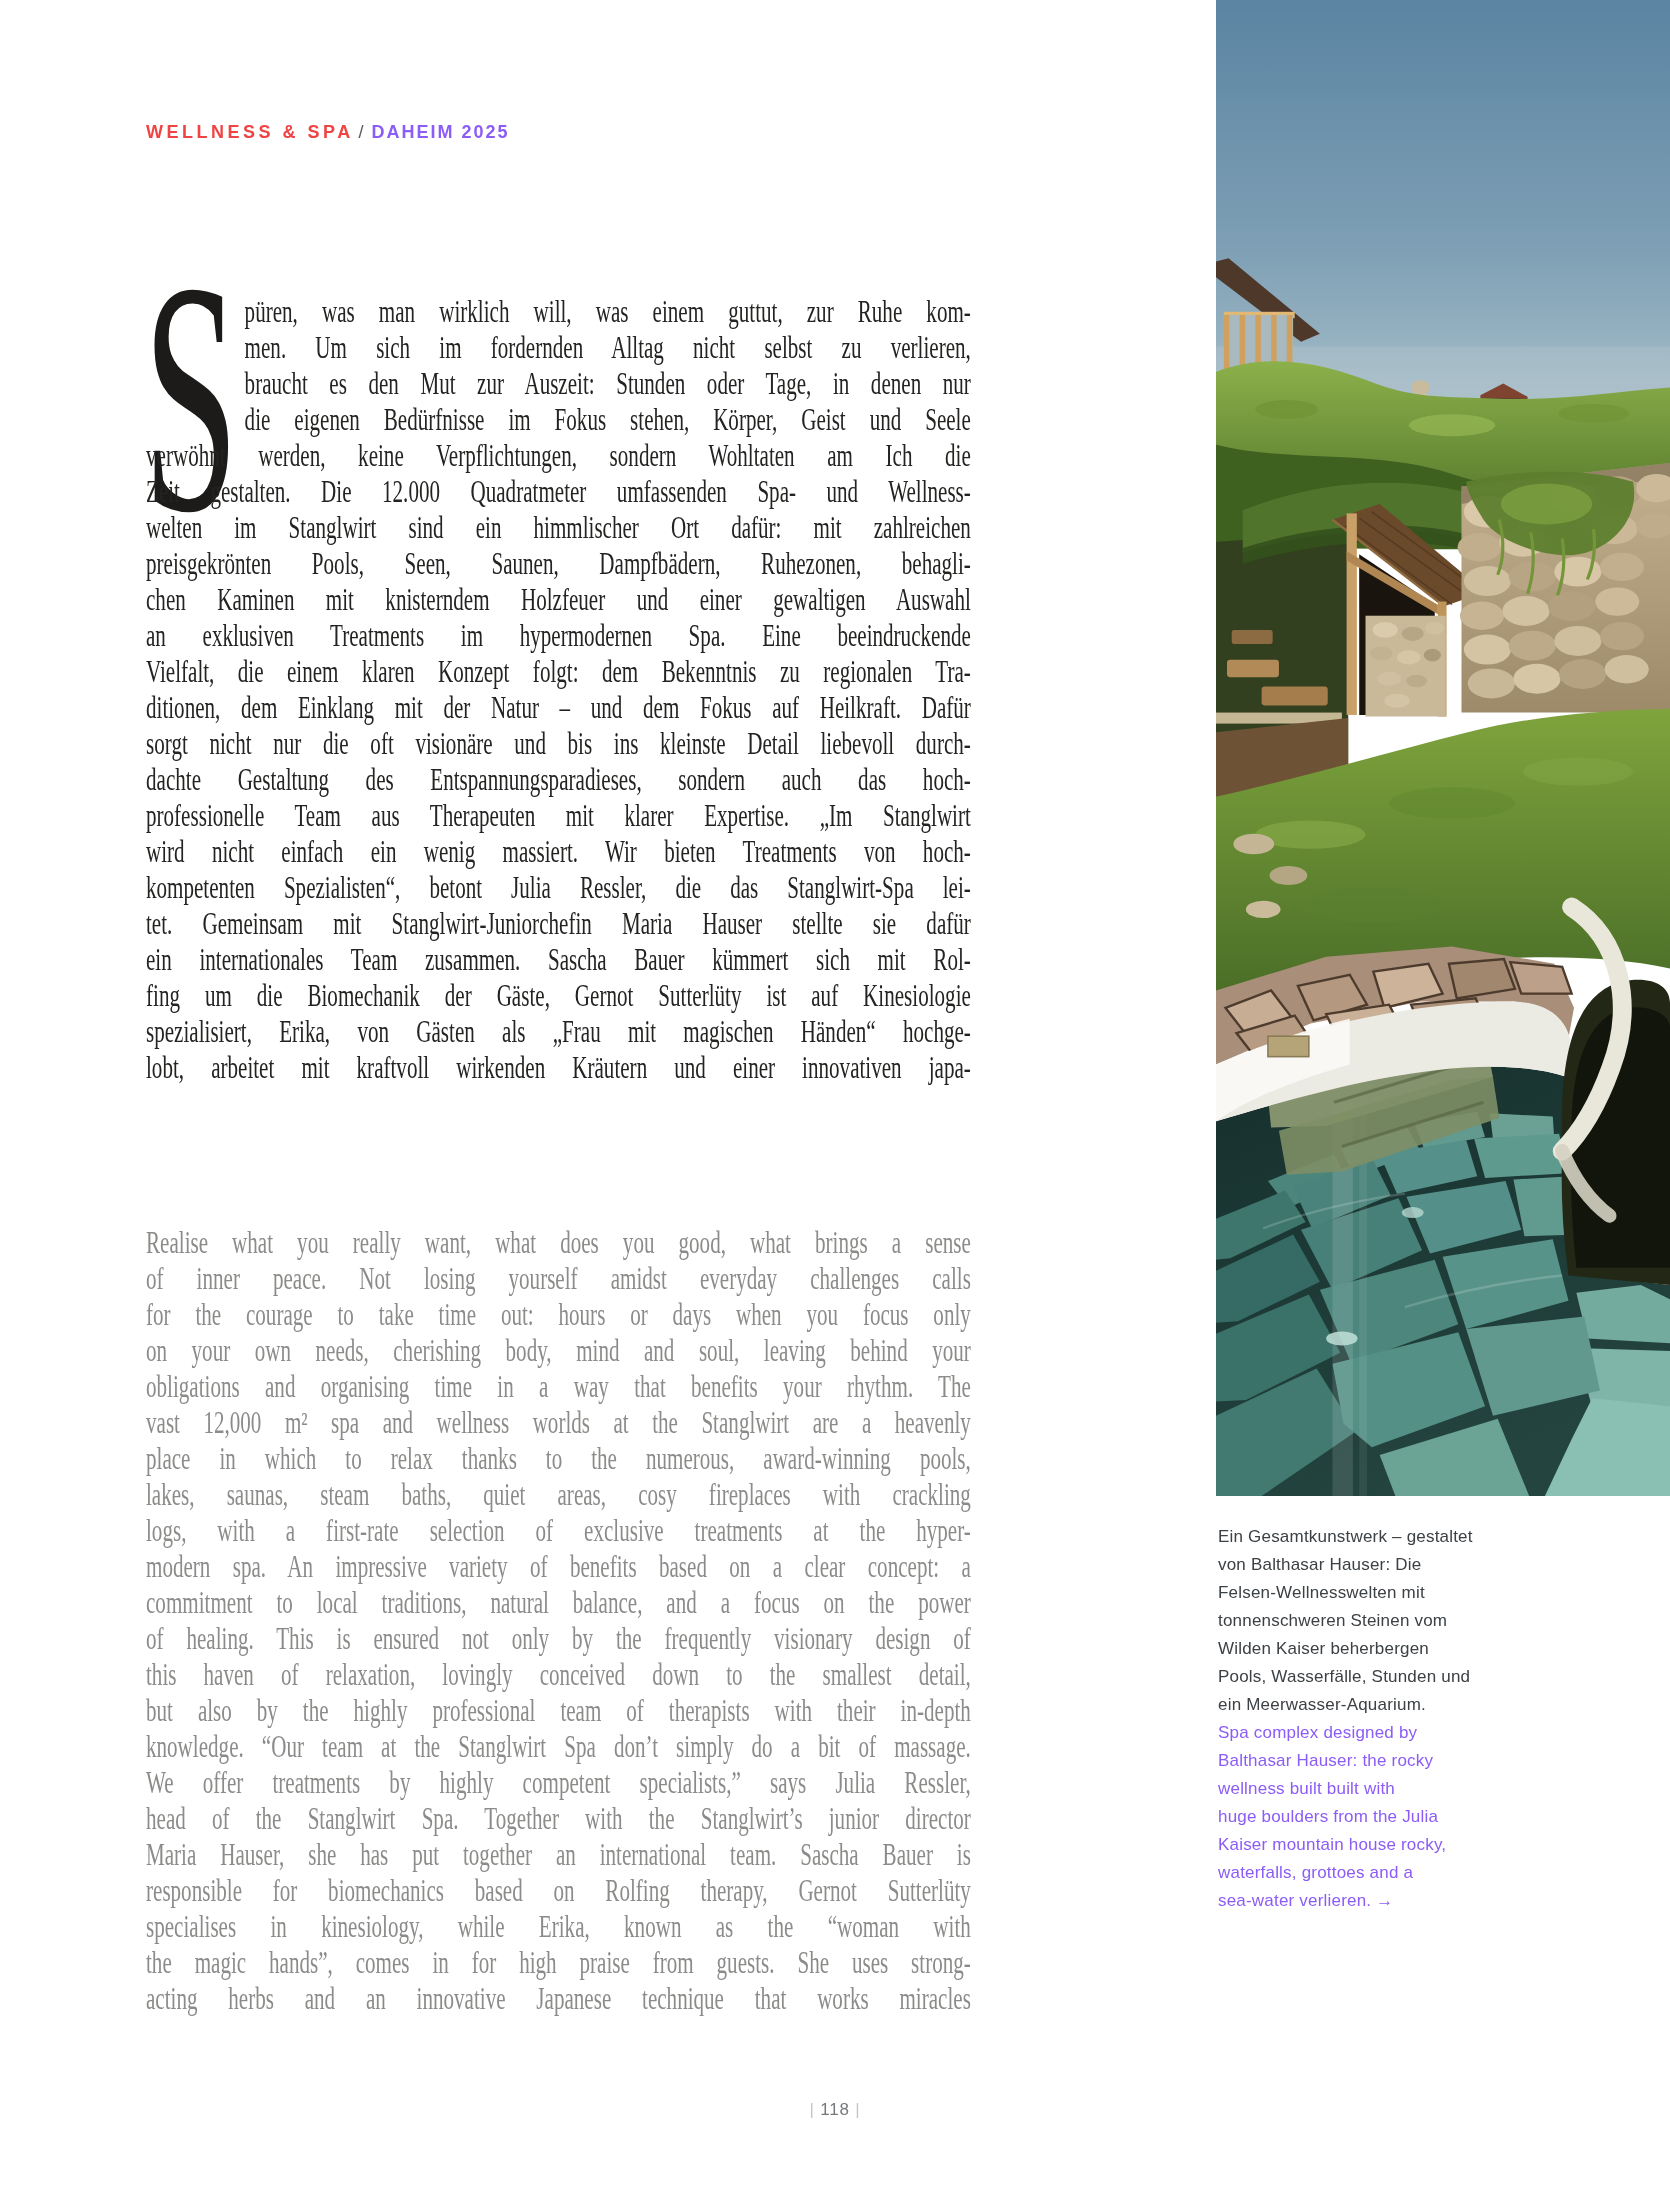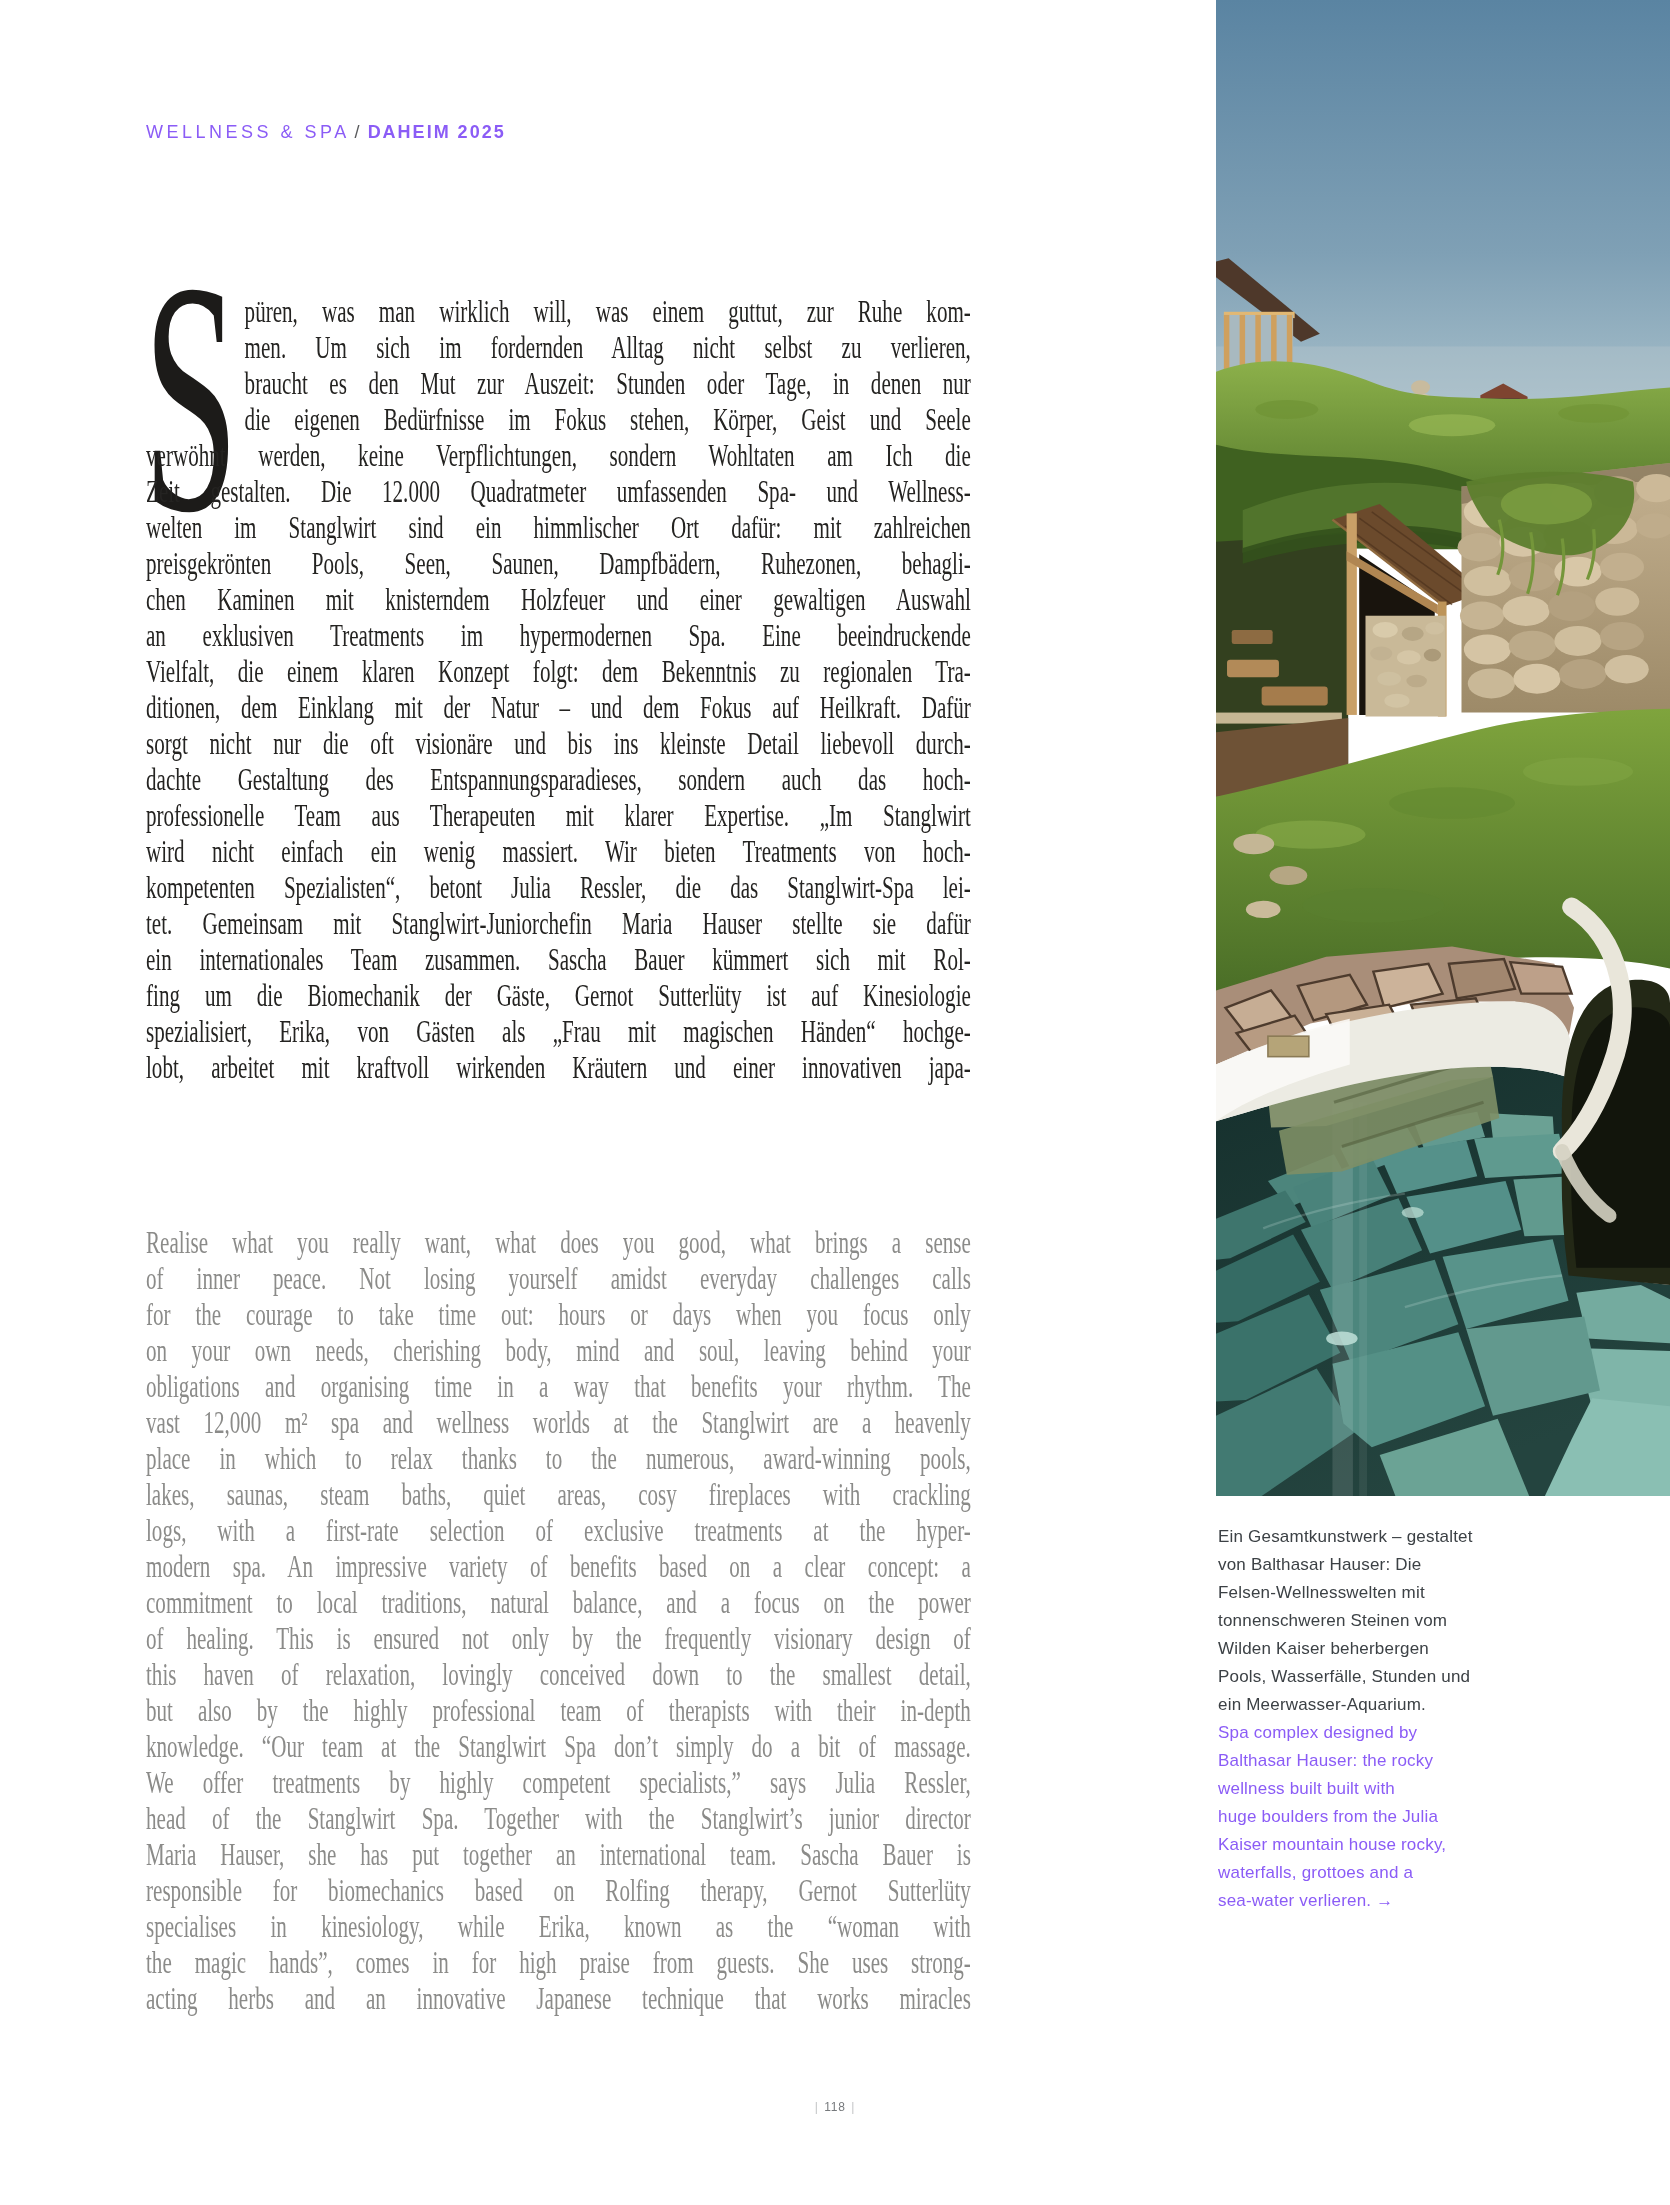--- a/index.html
+++ b/index.html
@@ -2,21 +2,21 @@
 <html style="font-size:12.6px"><head>
 <meta charset="utf-8">
 <style>
   html,body{margin:0;padding:0;background:#e8e8e8;}
   .page{position:relative;width:1670px;height:2205px;background:#ffffff;overflow:hidden;
         font-family:"Liberation Serif", serif;}
 
   
   .kicker{position:absolute;left:146px;top:122px;font-family:"Liberation Sans",sans-serif;
           font-size:18px;white-space:nowrap;}
-  .kicker .light{color:#8b5cf6;letter-spacing:3.5px;font-weight:400;}
+  .kicker .light{color:#ef4444;letter-spacing:3.5px;font-weight:700;}
   .kicker .slash{color:#5a5b5d;letter-spacing:3.5px;font-weight:300;padding:0 4.7px;}
   .kicker .bold{color:#8b5cf6;font-weight:700;letter-spacing:2px;}
 
   
   .textcol{position:absolute;left:146px;width:1213px;transform:scaleX(0.68);
            transform-origin:0 0;}
   .textcol.german{top:294px;color:#242321;}
   .textcol.english{top:1225px;color:#8b8b89;}
   .bodyline{font-size:31px;line-height:36px;height:36px;white-space:nowrap;
             text-align:justify;text-align-last:justify;overflow:visible;}
@@ -32,21 +32,21 @@
 
   
   .caption{position:absolute;left:1218px;top:1523px;width:370px;
            font-family:"Liberation Sans",sans-serif;font-size:17px;letter-spacing:0.2px;}
   .capline{line-height:28px;height:28px;white-space:nowrap;}
   .cap-de .capline{color:#3c4145;}
   .cap-en .capline{color:#8b5cf6;}
 
   
   .pagenum{position:absolute;left:0;right:0;top:2100px;text-align:center;
-           font-family:"Liberation Sans",sans-serif;font-size:12px;color:#76797c;
+           font-family:"Liberation Sans",sans-serif;font-size:17px;color:#76797c;
            letter-spacing:0.8px;}
   .pagenum .bar{color:#c3c5c6;padding:0 5.5px;font-weight:300;}
 </style>
 </head>
 <body>
 
 <div class="page">
 
   <div class="kicker">
     <span class="light">WELLNESS &amp; SPA</span><span class="slash">/</span><span class="bold">DAHEIM 2025</span>

